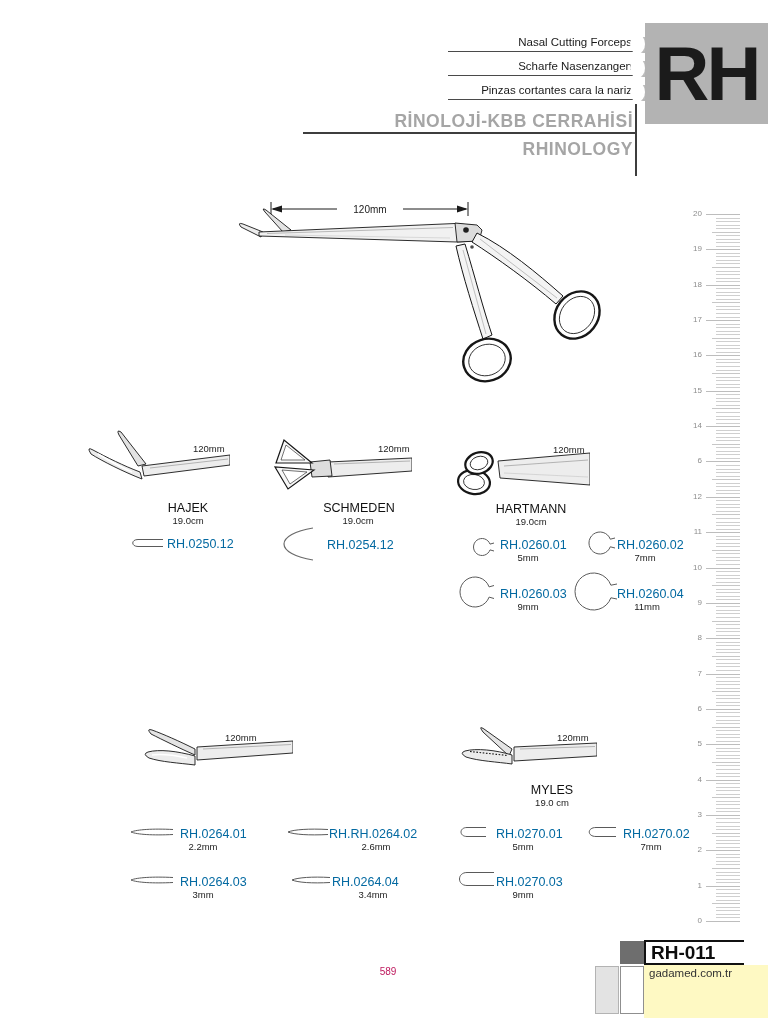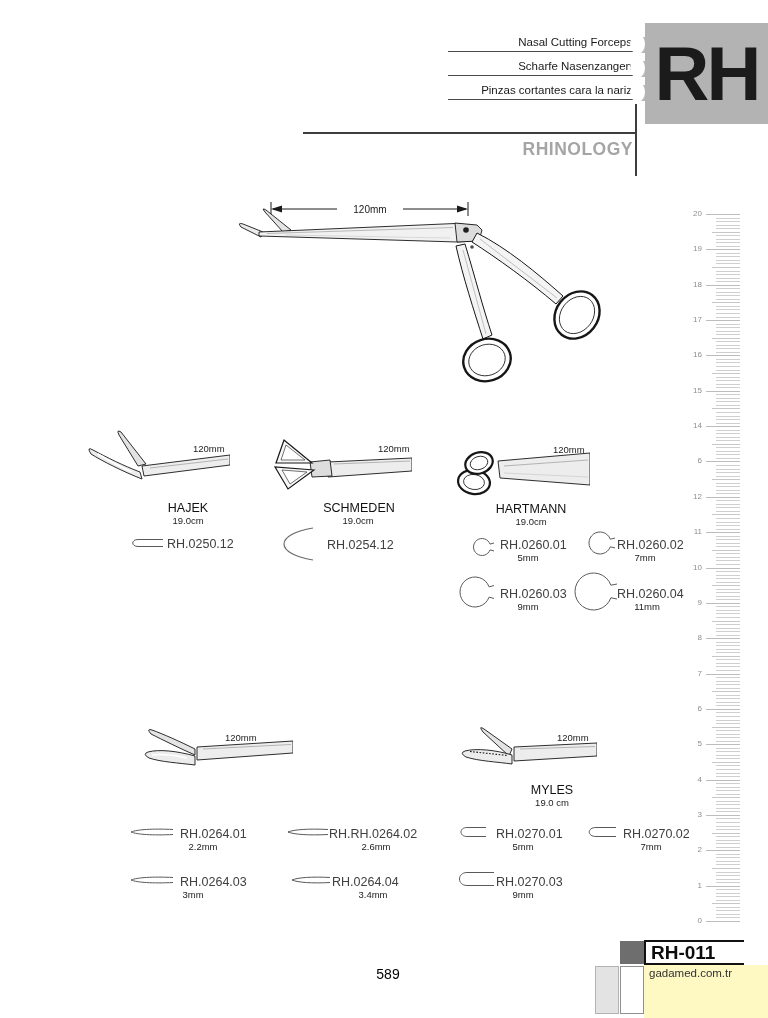--- a/index.html
+++ b/index.html
@@ -45,32 +45,32 @@
   .brand{
     left:640px;top:147px;width:128px;height:28px;
     display:flex;align-items:center;justify-content:center;
     font-size:19px;color:#151515;letter-spacing:3px;font-weight:bold;
   }
 
   
   .dim-label{position:absolute;font-size:9.5px;color:#222;}
   .prod-name{position:absolute;width:110px;text-align:center;font-size:12.5px;font-weight:normal;color:#111;}
   .prod-len{position:absolute;width:110px;text-align:center;font-size:9.5px;color:#222;}
-  .code{position:absolute;font-size:12.5px;color:#404040;white-space:nowrap;}
+  .code{position:absolute;font-size:12.5px;color:#0369a1;white-space:nowrap;}
   .size{position:absolute;text-align:center;font-size:9.5px;color:#222;}
 
   
   .ruler{left:686px;top:206px;width:62px;height:730px;}
   .ruler .num{position:absolute;left:0;width:16px;text-align:right;font-size:8px;color:#8d8d8d;line-height:8px;}
   .ruler .t-cm{position:absolute;left:20px;width:34px;height:1px;background:#bdbdbd;}
   .ruler .t-half{position:absolute;left:26px;width:28px;height:1px;background:#c7c7c7;}
   .ruler .t-mm{position:absolute;left:30px;width:24px;height:1px;background:#cfcfcf;}
 
   
-  .page-num{left:350px;top:966px;width:76px;text-align:center;font-size:14px;color:#000000;}
+  .page-num{left:350px;top:966px;width:76px;text-align:center;font-size:10px;color:#be185d;}
   .sq-dark{left:620px;top:941px;width:24px;height:23px;background:#6e6e6e;}
   .code-strip{
     left:644px;top:940px;width:100px;height:25px;background:#fff;box-sizing:border-box;
     border-top:2px solid #111;border-bottom:2px solid #111;border-left:2px solid #111;
     font-size:19px;font-weight:bold;color:#0d0d0d;line-height:21px;padding-left:5px;
   }
   .site-block{
     left:644px;top:965px;width:124px;height:71px;background:#fef9c3;box-sizing:border-box;
     font-size:11.5px;color:#333;padding:2px 0 0 5px;
   }
@@ -95,20 +95,21 @@
 
     <div class="lang-label" style="top:84px">Pinzas cortantes cara la nariz</div>
     <div class="lang-line" style="top:99px"></div>
     <div class="lang-badge" style="top:85px">ES</div>
   </div>
 
   <div class="abs rh-box">
     <span>RH</span>
   </div>
 
+  <div class="title-gray" style="top:111px">RİNOLOJİ-KBB CERRAHİSİ</div>
   <div class="abs hline"></div>
   <div class="title-gray" style="top:139px">RHINOLOGY</div>
   <div class="abs vline"></div>
 
 
   <svg class="abs" style="left:225px;top:192px" width="430" height="205" viewBox="0 0 430 205">
 
     <line x1="46" y1="10" x2="46" y2="24" stroke="#1a1a1a" stroke-width="1"></line>
     <line x1="243" y1="10" x2="243" y2="24" stroke="#1a1a1a" stroke-width="1"></line>
     <line x1="48" y1="17" x2="112" y2="17" stroke="#1a1a1a" stroke-width="1"></line>
@@ -459,21 +460,21 @@
   <svg class="abs" style="left:284px;top:827px" width="44" height="10" viewBox="0 0 44 10">
     <path d="M44,2.5 C25,1.5 10,2.5 4,5 C10,7.5 25,8.5 44,7.5" fill="none" stroke="#5a5a5a" stroke-width="1"></path>
   </svg>
   <div class="code" style="left:329px;top:827px">RH.RH.0264.02</div>
   <div class="size" style="left:338px;top:841px;width:76px">2.6mm</div>
 
   <svg class="abs" style="left:127px;top:875px" width="46" height="10" viewBox="0 0 46 10">
     <path d="M46,2.5 C26,1.5 10,2.5 4,5 C10,7.5 26,8.5 46,7.5" fill="none" stroke="#5a5a5a" stroke-width="1"></path>
   </svg>
   <div class="code" style="left:180px;top:875px">RH.0264.03</div>
-  <div class="size" style="left:160px;top:889px;width:66px">3mm</div>
+  <div class="size" style="left:170px;top:889px;width:66px">3mm</div>
 
   <svg class="abs" style="left:288px;top:875px" width="42" height="10" viewBox="0 0 42 10">
     <path d="M42,2.5 C24,1.5 10,2.5 4,5 C10,7.5 24,8.5 42,7.5" fill="none" stroke="#5a5a5a" stroke-width="1"></path>
   </svg>
   <div class="code" style="left:332px;top:875px">RH.0264.04</div>
   <div class="size" style="left:338px;top:889px;width:70px">3.4mm</div>
 
   <svg class="abs" style="left:452px;top:722px" width="145" height="50" viewBox="0 0 145 50">
     <path d="M62,25 L145,21 L145,34 L62,39 Z" fill="#ededed" stroke="#161616" stroke-width="0.9"></path>
     <line x1="68" y1="27" x2="143" y2="24.5" stroke="#9a9a9a" stroke-width="0.7"></line>

